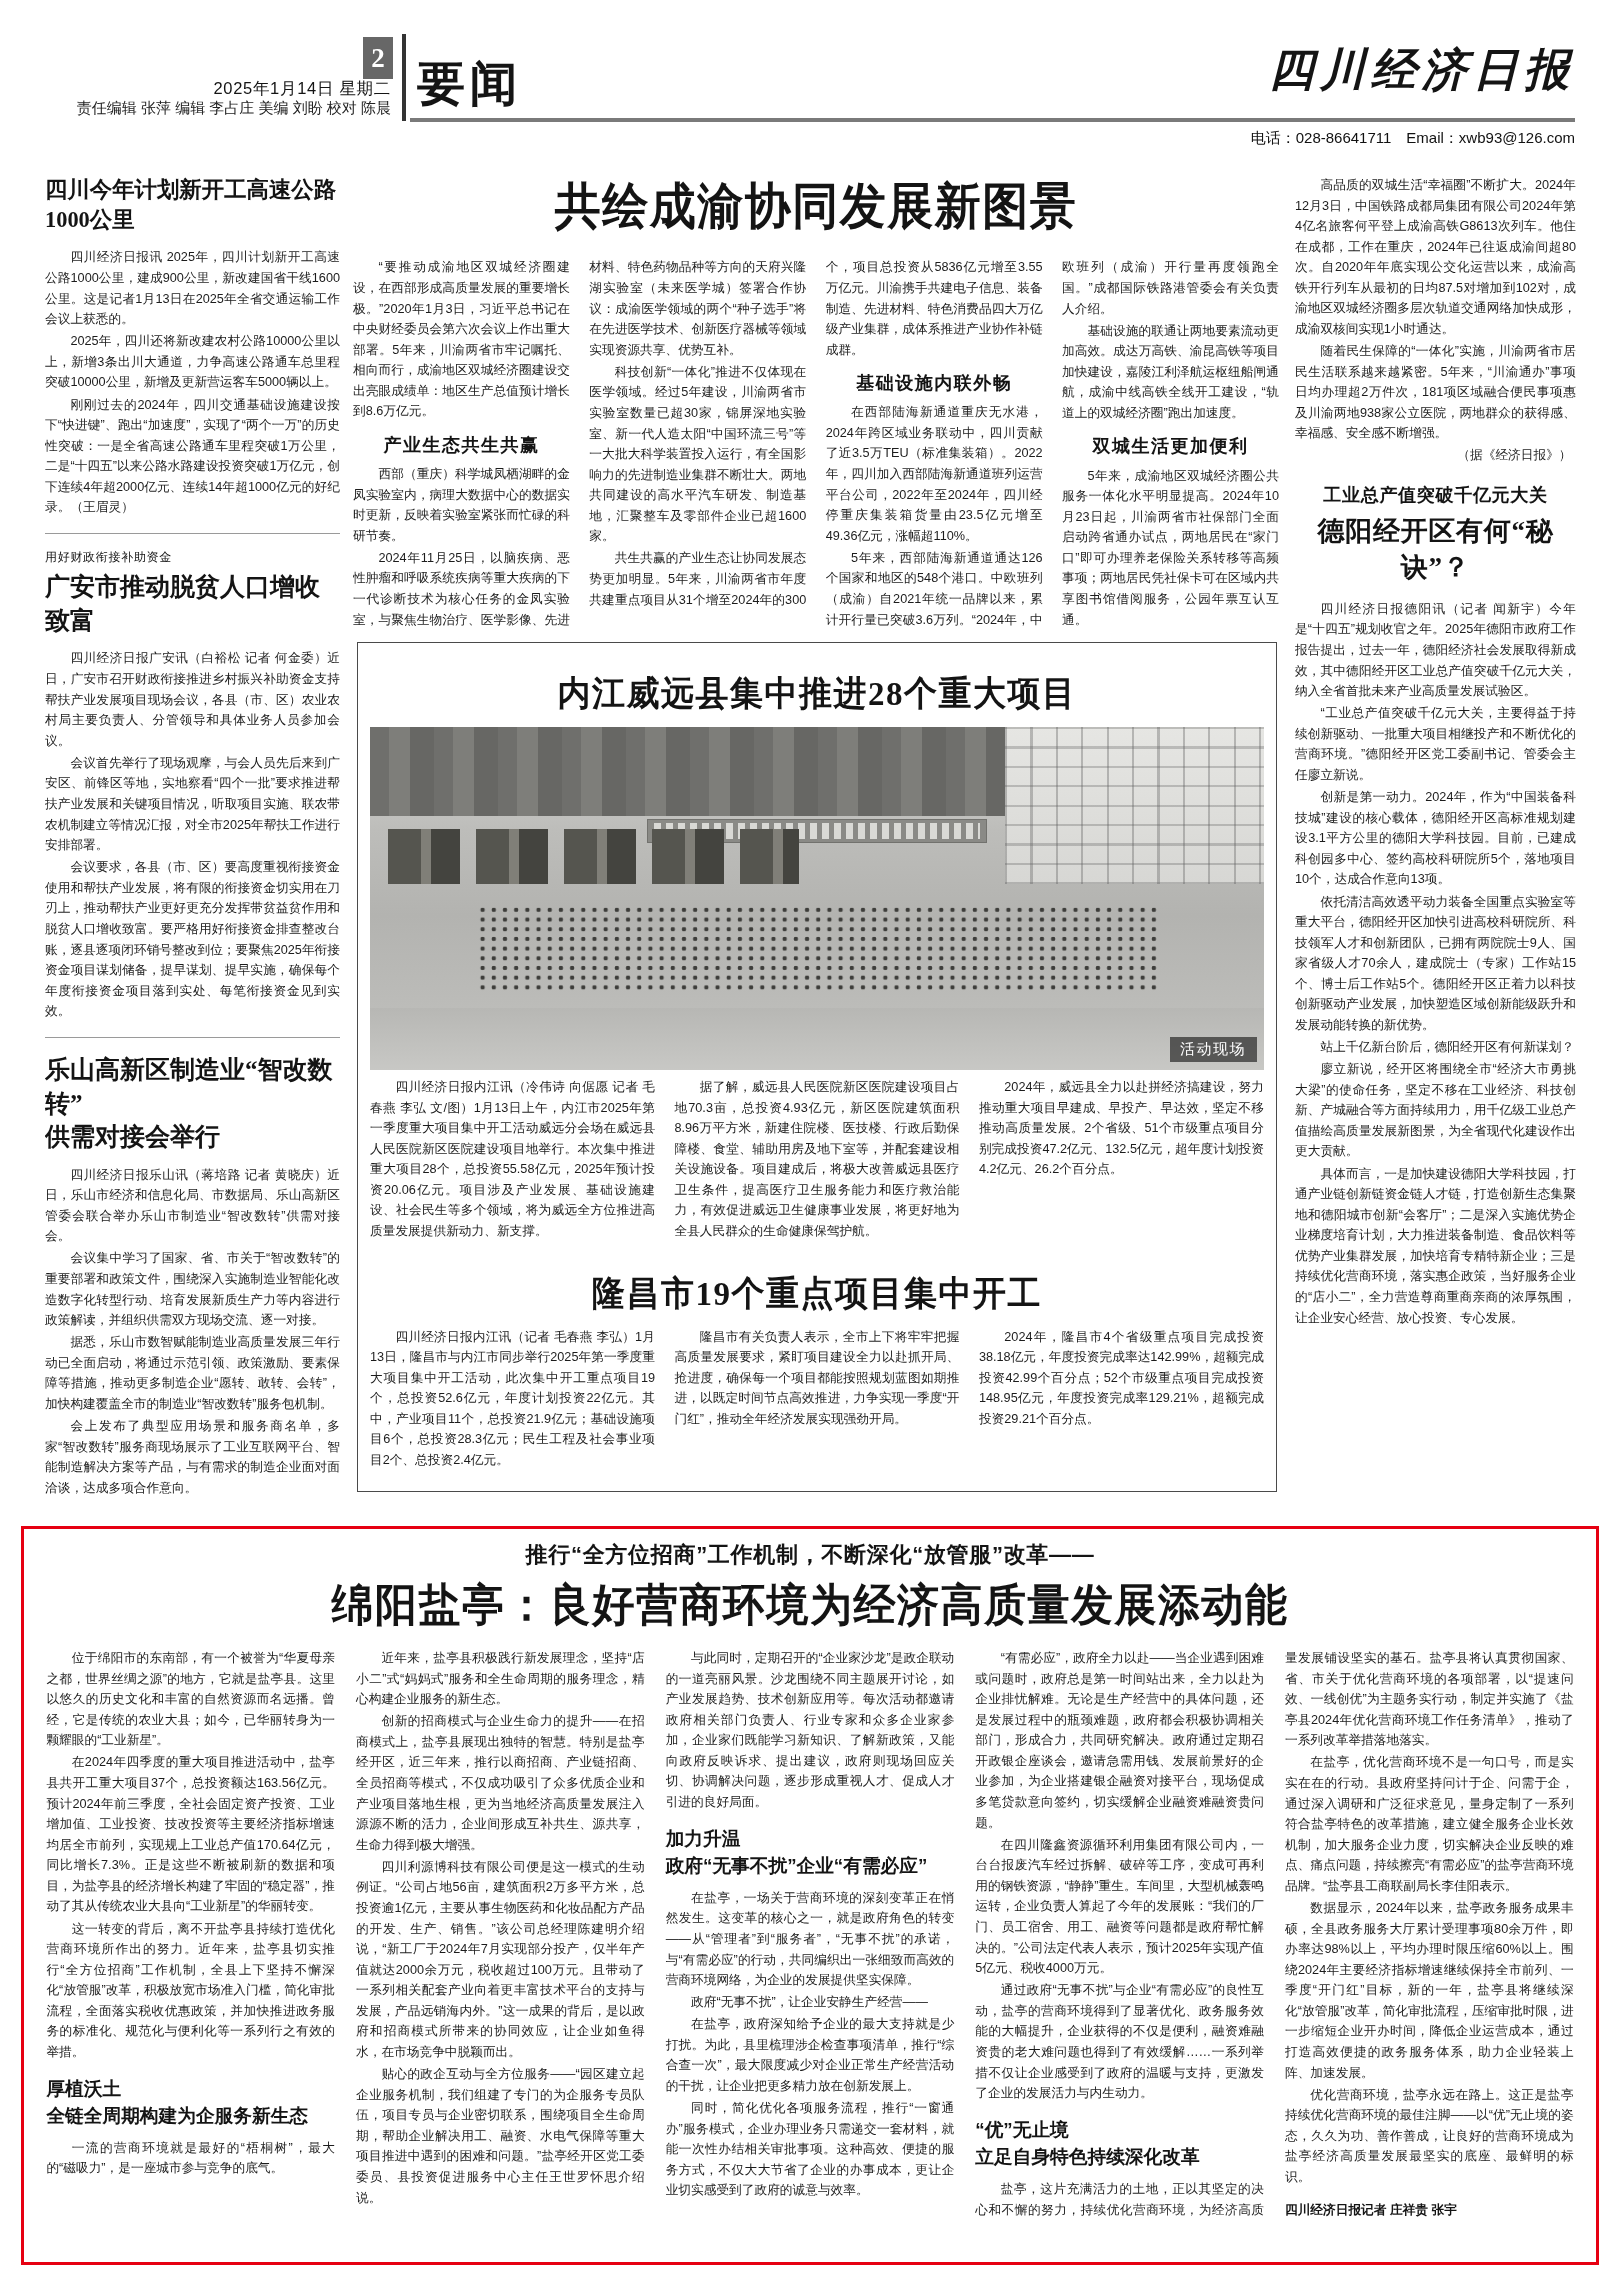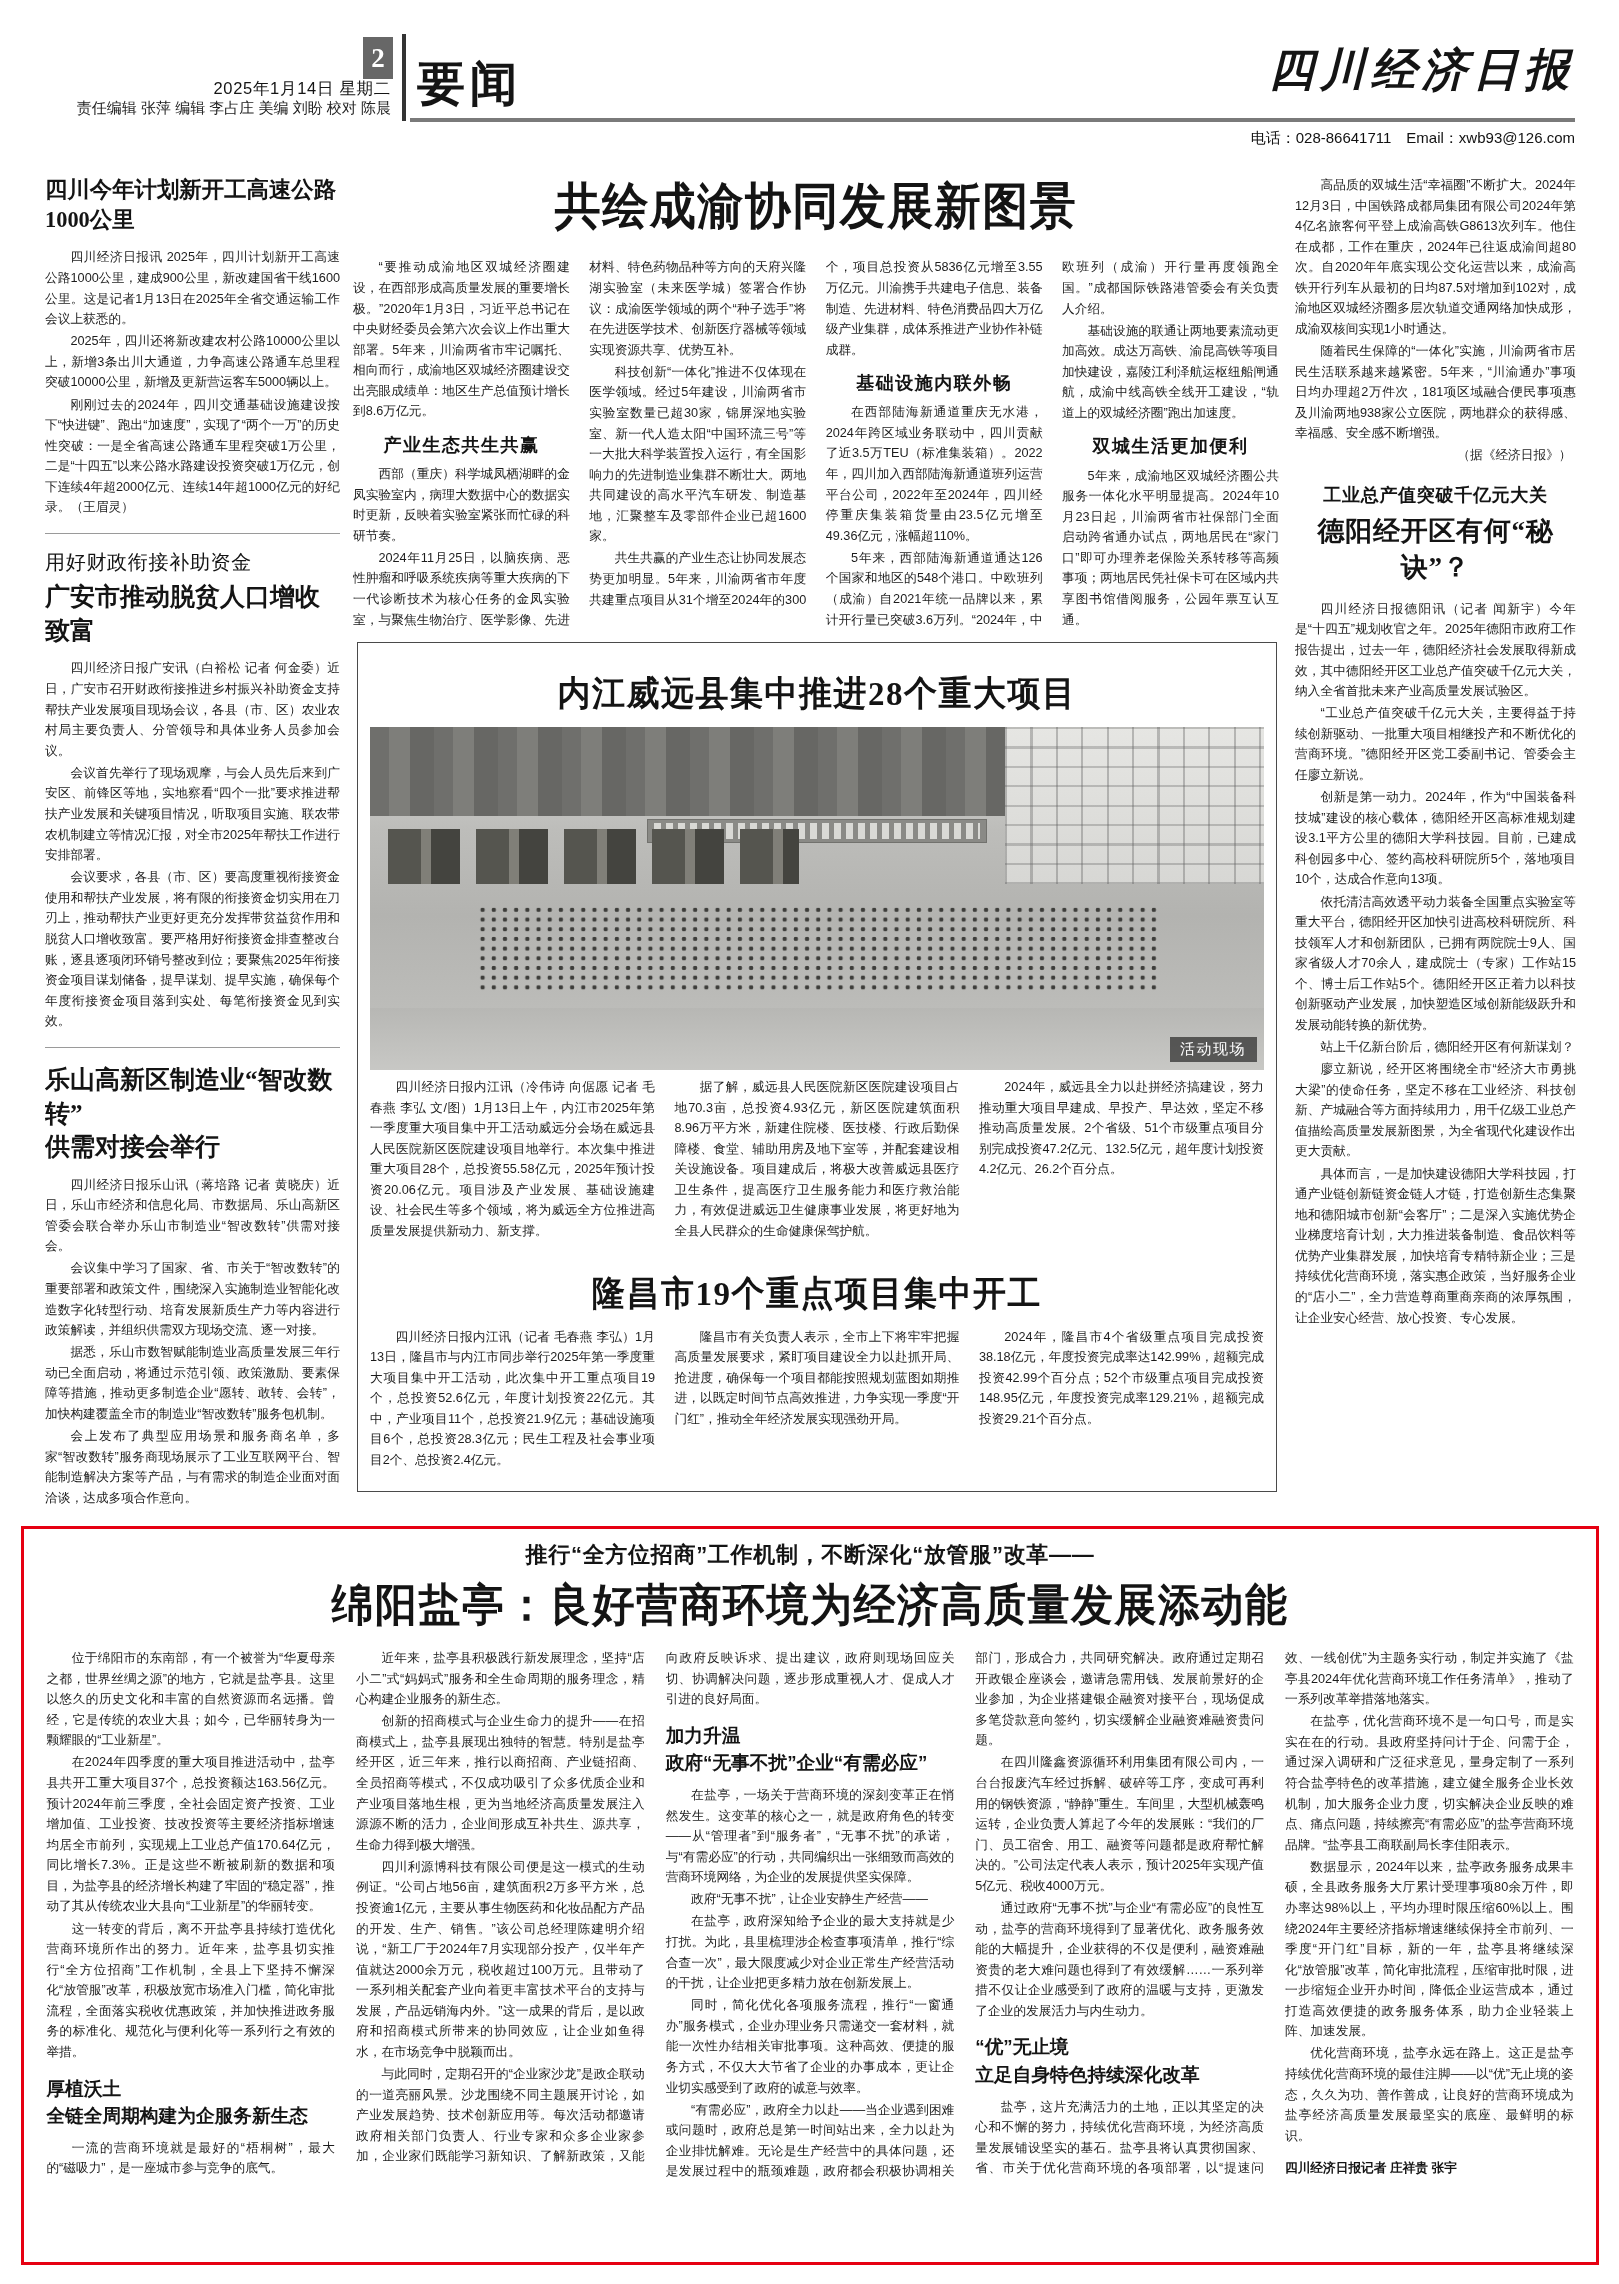--- a/index.html
+++ b/index.html
@@ -22,21 +22,21 @@
   
   p.body{font-size:12.7px;line-height:1.62;text-align:justify;text-indent:2em;color:#1c1c1c;margin-bottom:1.5px}
   .attribution{font-size:12.7px;text-align:right;margin:3px 4.5px 0 0;color:#1c1c1c}
   .credit{font-size:12.7px;text-align:left;margin-top:14px;padding-right:3px;font-weight:bold}
   .col-subhead{font-size:18px;font-weight:bold;text-align:center;margin:10.5px 0 7.5px;letter-spacing:1.5px}
   .rule-light{border:none;border-top:0.7px solid #9a9a9a;margin:15px 0}
 
   
   .left-col{position:absolute;left:45px;top:175px;width:295px;height:1340px;overflow:hidden}
   .lc-title{font-family:"Liberation Serif",serif;font-weight:bold;font-size:22.4px;line-height:1.35;margin-bottom:12px;white-space:pre-line}
-  .lc-kicker{font-size:20px;text-align:left;margin-bottom:4.5px;letter-spacing:0.7px}
+  .lc-kicker{font-size:12px;text-align:left;margin-bottom:4.5px;letter-spacing:0.7px}
   .lc-title2{font-family:"Liberation Serif",serif;font-weight:bold;font-size:25px;line-height:1.35;margin-bottom:10.5px;white-space:pre-line}
 
   
   .main-art{position:absolute;left:353px;top:176px;width:926px}
   .main-headline{font-family:"Liberation Serif",serif;font-weight:bold;font-size:46px;text-align:center;letter-spacing:1.5px;
                  transform:scaleY(1.08);margin-bottom:19.4px}
   .cols4{column-count:4;column-gap:19.4px;height:410px;overflow:hidden}
 
   
   .right-col{position:absolute;left:1295px;top:175px;width:281px;height:1340px;overflow:hidden}
@@ -205,20 +205,21 @@
           <p class="body">在2024年四季度的重大项目推进活动中，盐亭县共开工重大项目37个，总投资额达163.56亿元。预计2024年前三季度，全社会固定资产投资、工业增加值、工业投资、技改投资等主要经济指标增速均居全市前列，实现规上工业总产值170.64亿元，同比增长7.3%。正是这些不断被刷新的数据和项目，为盐亭县的经济增长构建了牢固的“稳定器”，推动了其从传统农业大县向“工业新星”的华丽转变。</p>
           <p class="body">这一转变的背后，离不开盐亭县持续打造优化营商环境所作出的努力。近年来，盐亭县切实推行“全方位招商”工作机制，全县上下坚持不懈深化“放管服”改革，积极放宽市场准入门槛，简化审批流程，全面落实税收优惠政策，并加快推进政务服务的标准化、规范化与便利化等一系列行之有效的举措。</p>
         </div>
       <h3 class="ft-subhead">厚植沃土
 全链全周期构建为企服务新生态</h3>
       <div>
           <p class="body">一流的营商环境就是最好的“梧桐树”，最大的“磁吸力”，是一座城市参与竞争的底气。</p>
           <p class="body">近年来，盐亭县积极践行新发展理念，坚持“店小二”式“妈妈式”服务和全生命周期的服务理念，精心构建企业服务的新生态。</p>
           <p class="body">创新的招商模式与企业生命力的提升——在招商模式上，盐亭县展现出独特的智慧。特别是盐亭经开区，近三年来，推行以商招商、产业链招商、全员招商等模式，不仅成功吸引了众多优质企业和产业项目落地生根，更为当地经济高质量发展注入源源不断的活力，企业间形成互补共生、源共享，生命力得到极大增强。</p>
           <p class="body">四川利源博科技有限公司便是这一模式的生动例证。“公司占地56亩，建筑面积2万多平方米，总投资逾1亿元，主要从事生物医药和化妆品配方产品的开发、生产、销售。”该公司总经理陈建明介绍说，“新工厂于2024年7月实现部分投产，仅半年产值就达2000余万元，税收超过100万元。且带动了一系列相关配套产业向着更丰富技术平台的支持与发展，产品远销海内外。”这一成果的背后，是以政府和招商模式所带来的协同效应，让企业如鱼得水，在市场竞争中脱颖而出。</p>
+          <p class="body">贴心的政企互动与全方位服务——“园区建立起企业服务机制，我们组建了专门的为企服务专员队伍，项目专员与企业密切联系，围绕项目全生命周期，帮助企业解决用工、融资、水电气保障等重大项目推进中遇到的困难和问题。”盐亭经开区党工委委员、县投资促进服务中心主任王世罗怀思介绍说。</p>
           <p class="body">与此同时，定期召开的“企业家沙龙”是政企联动的一道亮丽风景。沙龙围绕不同主题展开讨论，如产业发展趋势、技术创新应用等。每次活动都邀请政府相关部门负责人、行业专家和众多企业家参加，企业家们既能学习新知识、了解新政策，又能向政府反映诉求、提出建议，政府则现场回应关切、协调解决问题，逐步形成重视人才、促成人才引进的良好局面。</p>
         </div>
       <h3 class="ft-subhead">加力升温
 政府“无事不扰”企业“有需必应”</h3>
       <div>
           <p class="body">在盐亭，一场关于营商环境的深刻变革正在悄然发生。这变革的核心之一，就是政府角色的转变——从“管理者”到“服务者”，“无事不扰”的承诺，与“有需必应”的行动，共同编织出一张细致而高效的营商环境网络，为企业的发展提供坚实保障。</p>
           <p class="body">政府“无事不扰”，让企业安静生产经营——</p>
           <p class="body">在盐亭，政府深知给予企业的最大支持就是少打扰。为此，县里梳理涉企检查事项清单，推行“综合查一次”，最大限度减少对企业正常生产经营活动的干扰，让企业把更多精力放在创新发展上。</p>
           <p class="body">同时，简化优化各项服务流程，推行“一窗通办”服务模式，企业办理业务只需递交一套材料，就能一次性办结相关审批事项。这种高效、便捷的服务方式，不仅大大节省了企业的办事成本，更让企业切实感受到了政府的诚意与效率。</p>
           <p class="body">“有需必应”，政府全力以赴——当企业遇到困难或问题时，政府总是第一时间站出来，全力以赴为企业排忧解难。无论是生产经营中的具体问题，还是发展过程中的瓶颈难题，政府都会积极协调相关部门，形成合力，共同研究解决。政府通过定期召开政银企座谈会，邀请急需用钱、发展前景好的企业参加，为企业搭建银企融资对接平台，现场促成多笔贷款意向签约，切实缓解企业融资难融资贵问题。</p>

